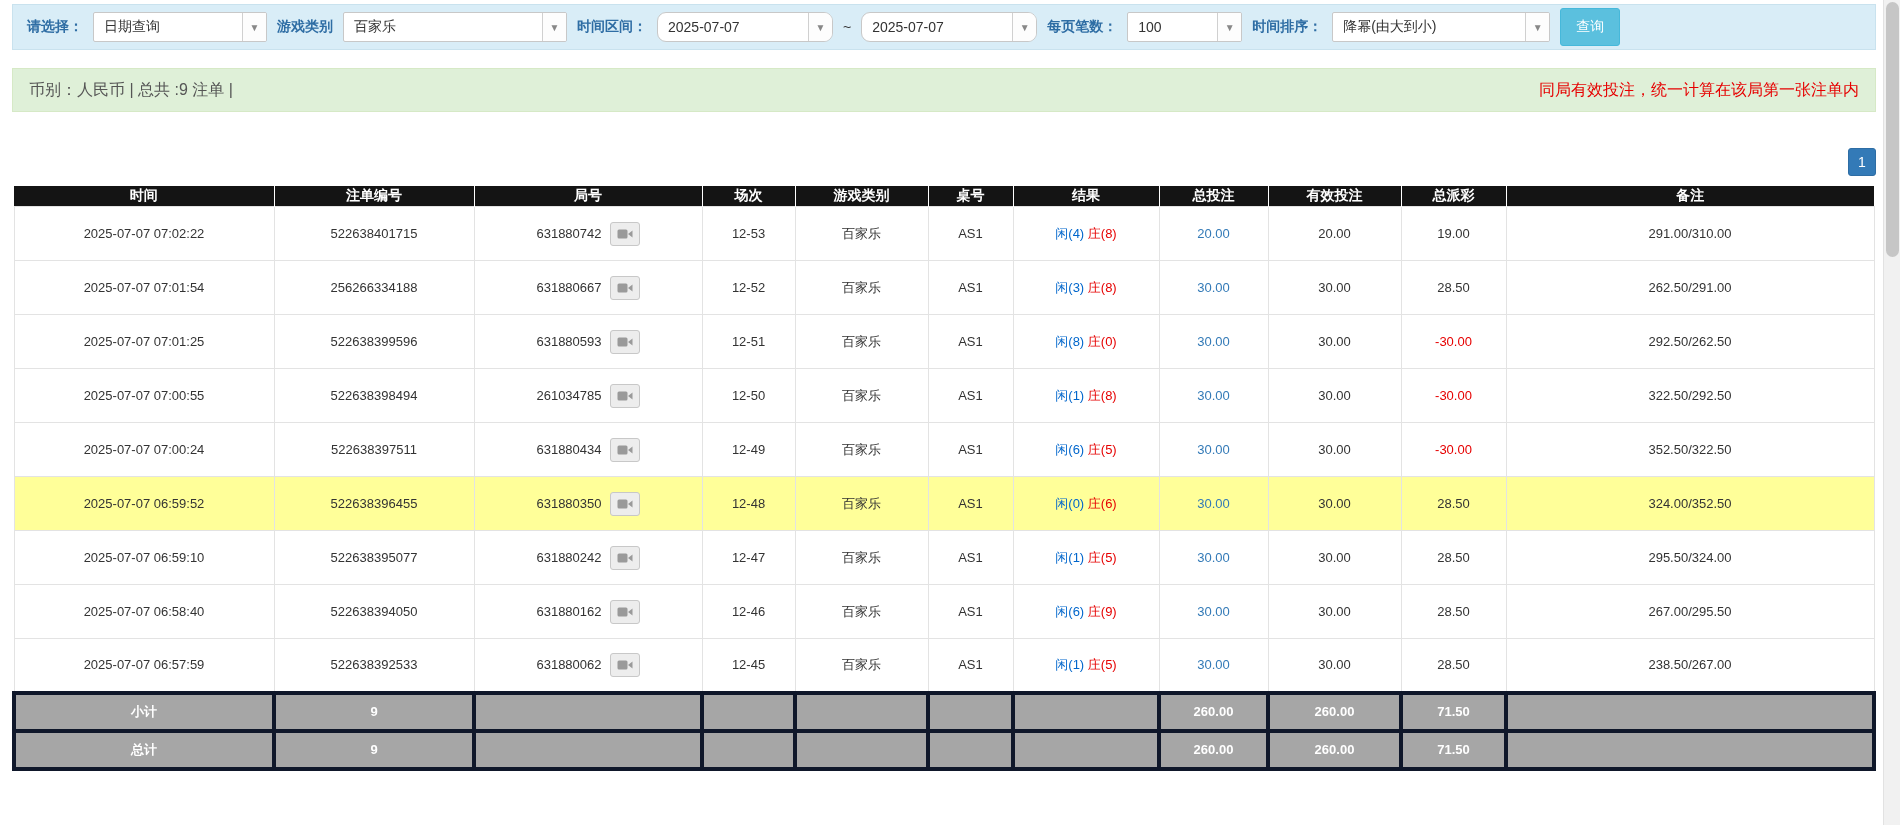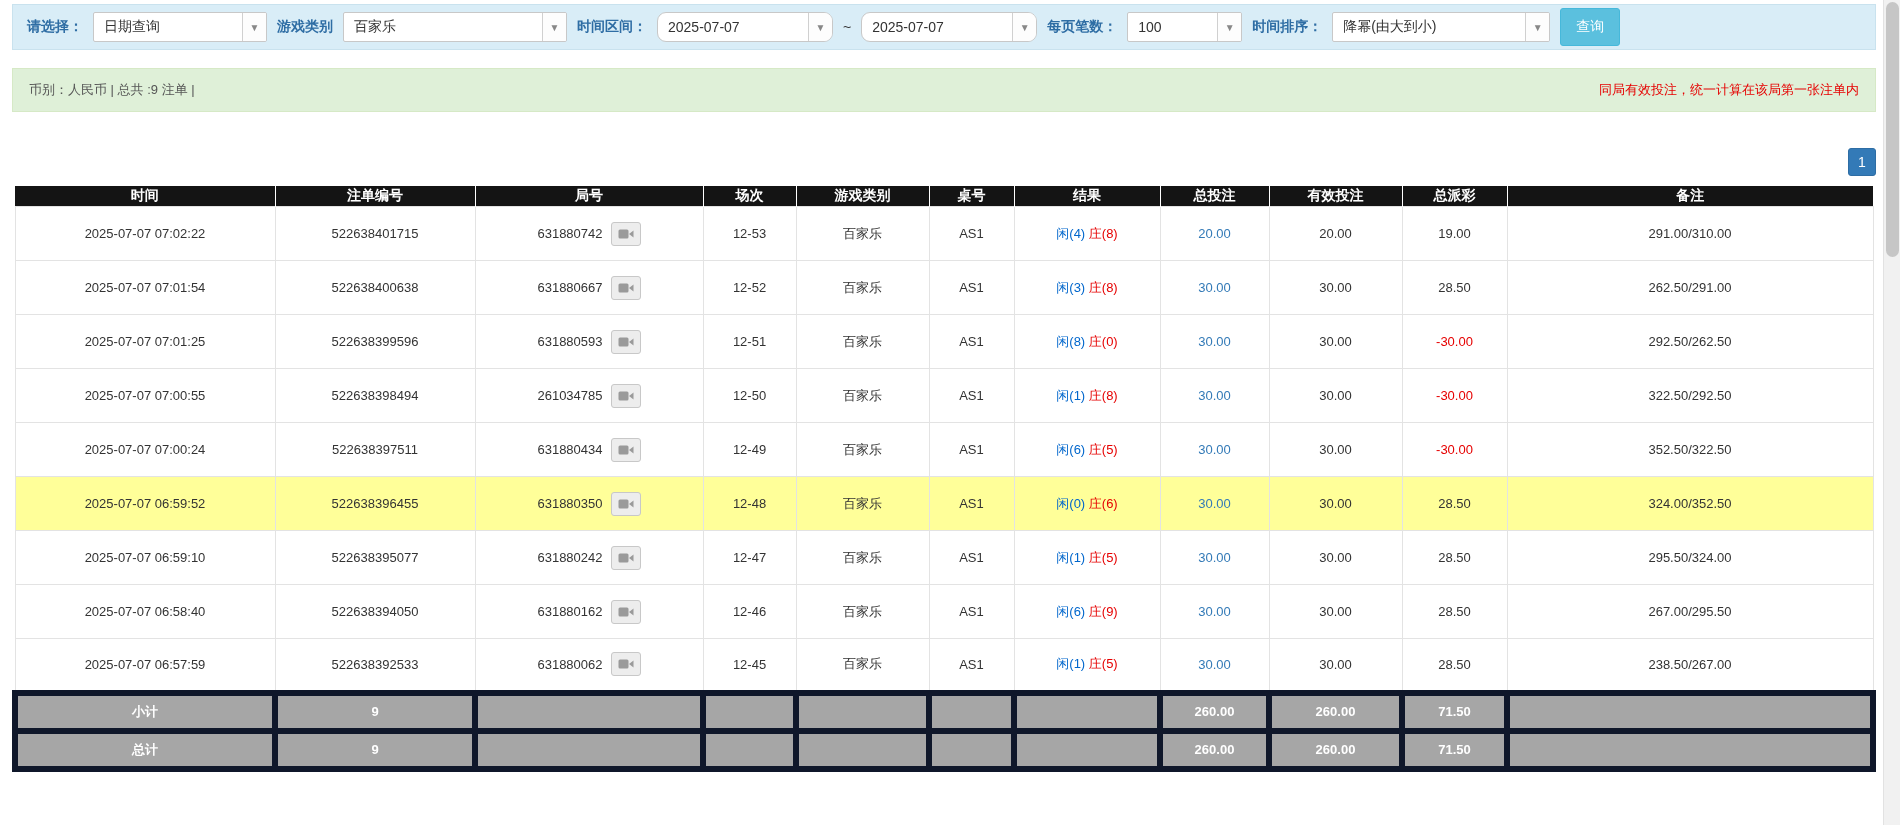--- a/index.html
+++ b/index.html
@@ -46,21 +46,21 @@
     font-size: 14px; height: 38px; padding: 0 15px; border-radius: 3px;
     font-family: inherit; cursor: pointer;
   }
 
   
   .summary-bar {
     margin-top: 18px;
     background: #dff0d8; border: 1px solid #d6e9c6;
     height: 44px;
     display: flex; align-items: center; justify-content: space-between;
-    padding: 0 16px; font-size: 13px;
+    padding: 0 16px; font-size: 16px;
   }
   .summary-left { color: #555; }
   .summary-right { color: #e60000; }
 
   
   .pagination { display: flex; justify-content: flex-end; margin: 36px 0 10px; }
   .page-btn {
     min-width: 28px; height: 28px;
     background: #337ab7; border: 1px solid #2e6da4; color: #fff;
     font-size: 14px; display: flex; align-items: center; justify-content: center;
@@ -89,21 +89,21 @@
   .round-cell-inner { display: inline-flex; align-items: center; gap: 8px; }
   .replay-btn {
     width: 30px; height: 24px;
     background: #ededed; border: 1px solid #c8c8c8; border-radius: 3px;
     display: inline-flex; align-items: center; justify-content: center;
     padding: 0; cursor: pointer;
   }
   tfoot td {
     background: #a6a6a6; color: #fff;
     height: 38px; font-size: 13px; font-weight: bold; text-align: center;
-    border: 6px solid #0f172a;
+    border: 4px solid #0f172a;
   }
 
   
   .scrollbar {
     position: fixed; top: 0; right: 0;
     width: 17px; height: 825px;
     background: #f1f1f1; border-left: 1px solid #e2e2e2;
   }
   .scroll-thumb {
     position: absolute; top: 2px; left: 2px;
@@ -218,21 +218,21 @@
     <td>
       <a class="bet-link">20.00</a>
     </td>
     <td>20.00</td>
     <td>19.00</td>
     <td>291.00/310.00</td>
   </tr>
 
   <tr>
     <td>2025-07-07 07:01:54</td>
-    <td>522638400638</td>
+    <td>256266334188</td>
     <td>
       <span class="round-cell-inner">
         <span>631880667</span>
         <button class="replay-btn">
           <svg width="16" height="12" viewBox="0 0 16 12">
             <rect x="0.5" y="1.5" width="10" height="9" rx="1.5" fill="#9a9a9a"></rect>
             <polygon points="11,6 15.5,2.5 15.5,9.5" fill="#9a9a9a"></polygon>
           </svg>
         </button>
       </span>

